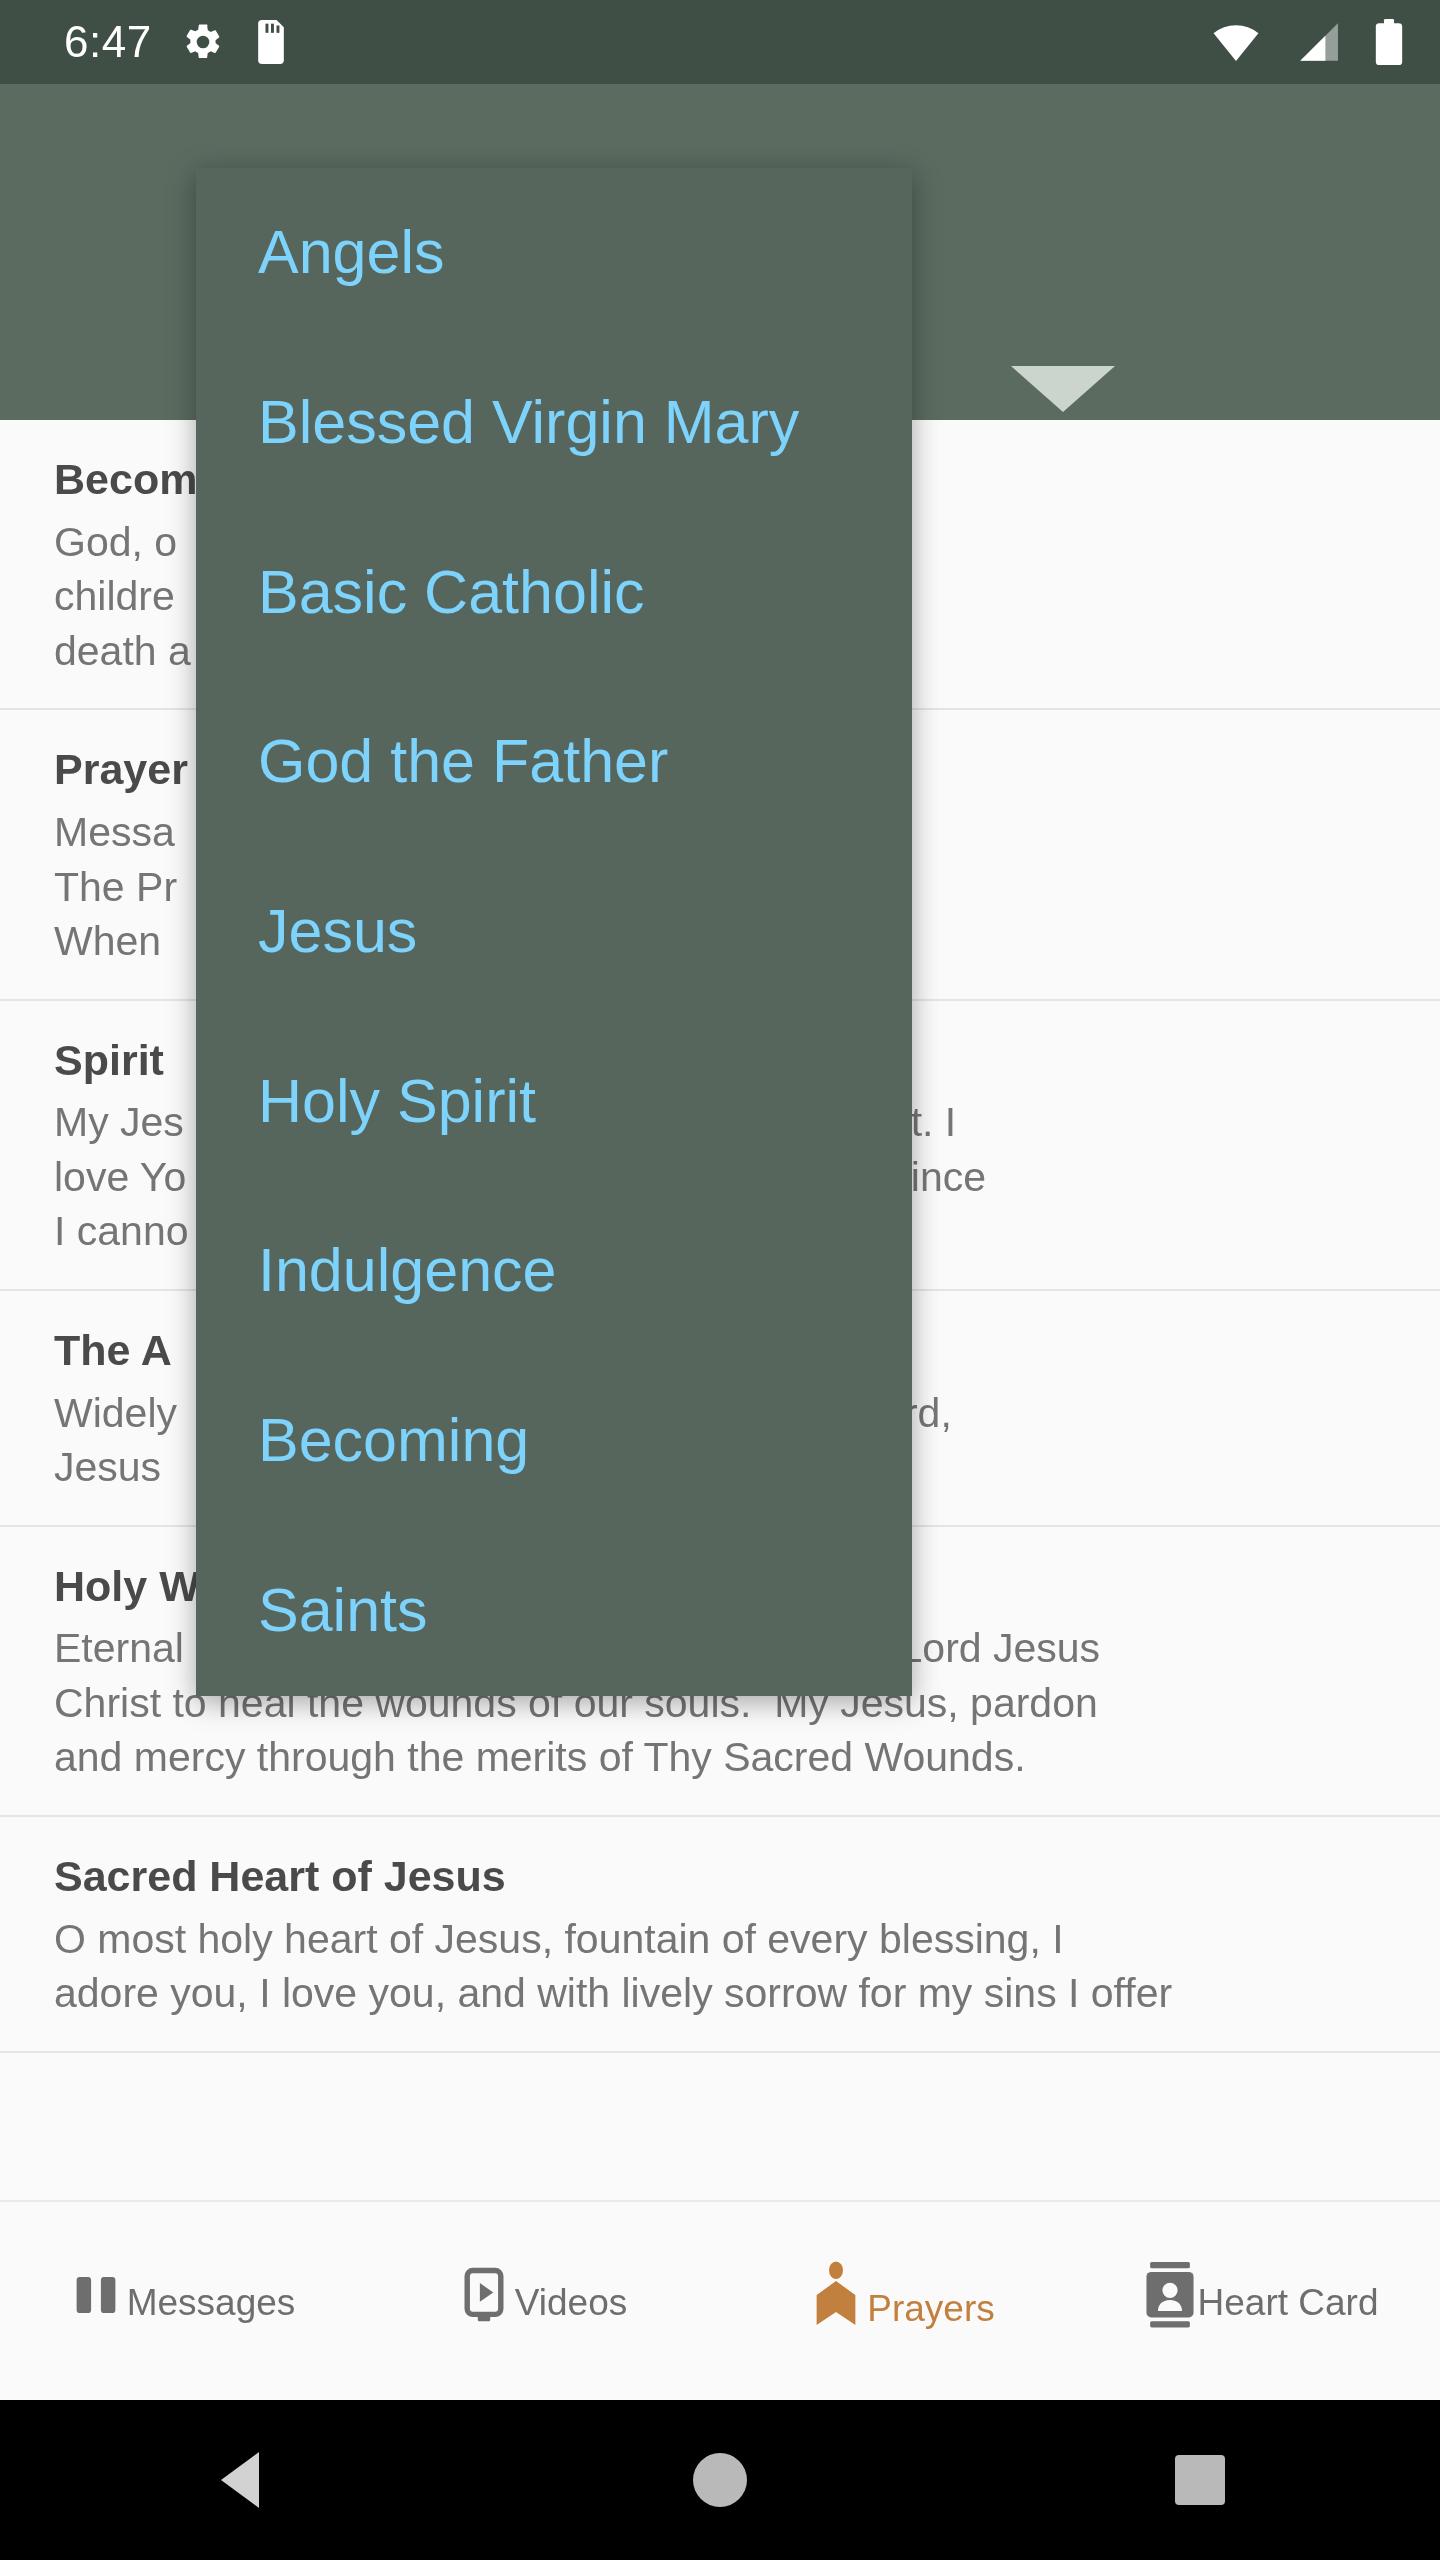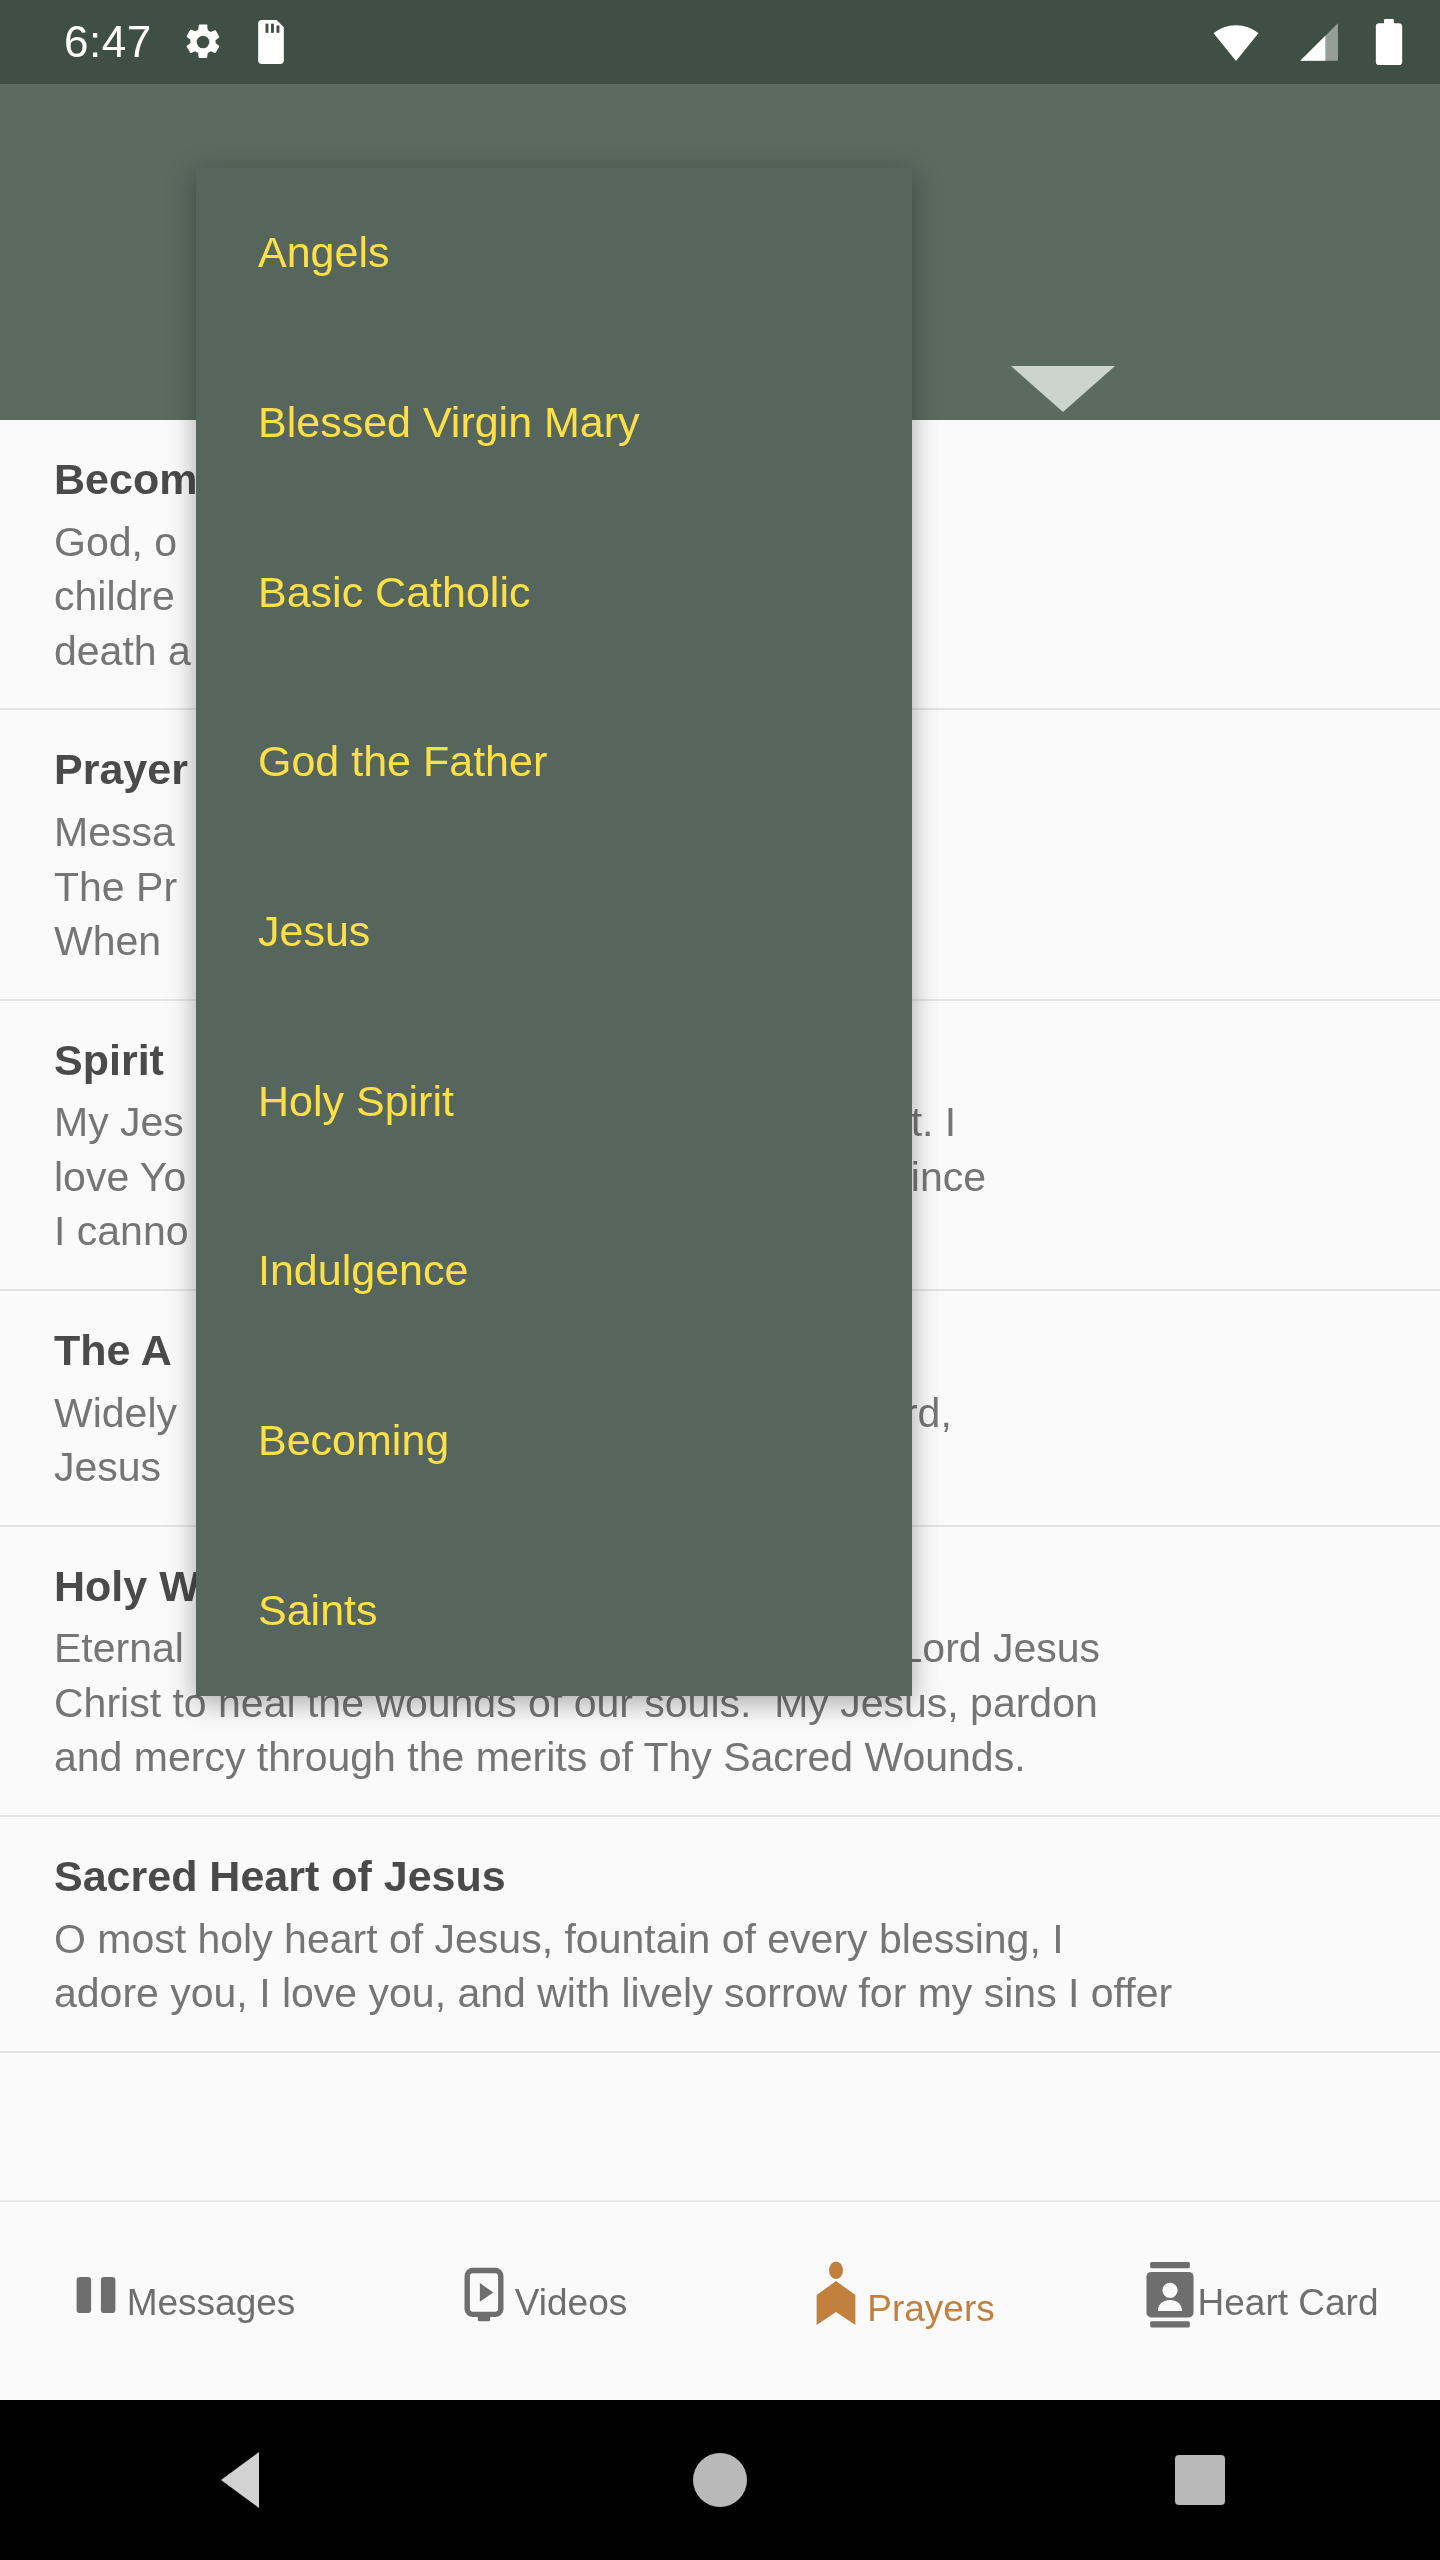--- a/index.html
+++ b/index.html
@@ -102,22 +102,22 @@
     z-index: 30;
     box-shadow: 0 6px 26px rgba(0,0,0,0.34);
     overflow: hidden;
   }
   .menu-item {
     height: 169.7px;
     display: flex;
     align-items: center;
     padding-left: 62px;
     box-sizing: border-box;
-    color: #fde047;
-    font-size: 43px;
+    color: #7dd3fc;
+    font-size: 61px;
     line-height: 1;
     cursor: pointer;
   }
 
   
   #bottom-nav {
     position: absolute;
     left: 0; top: 2200px;
     width: 1440px;
     height: 200px;

